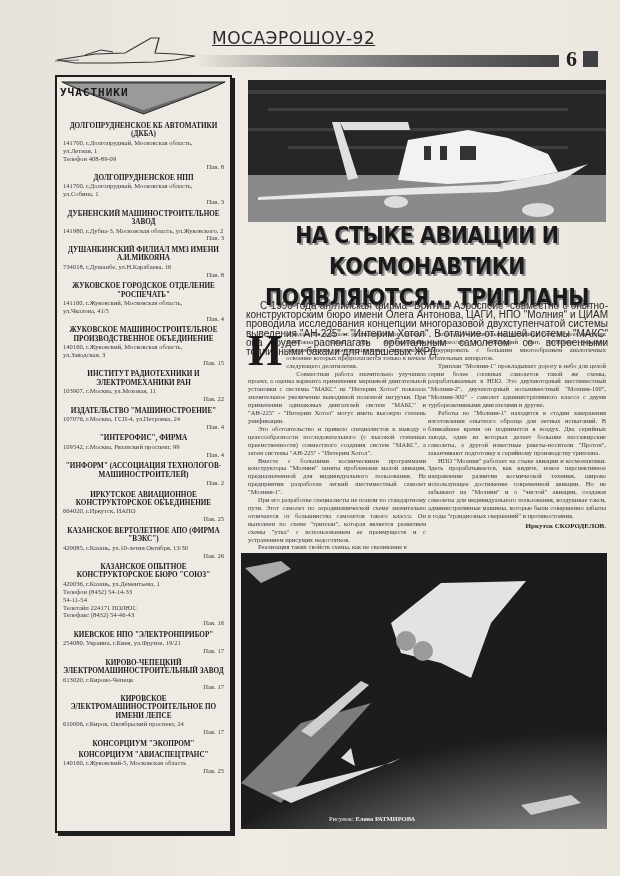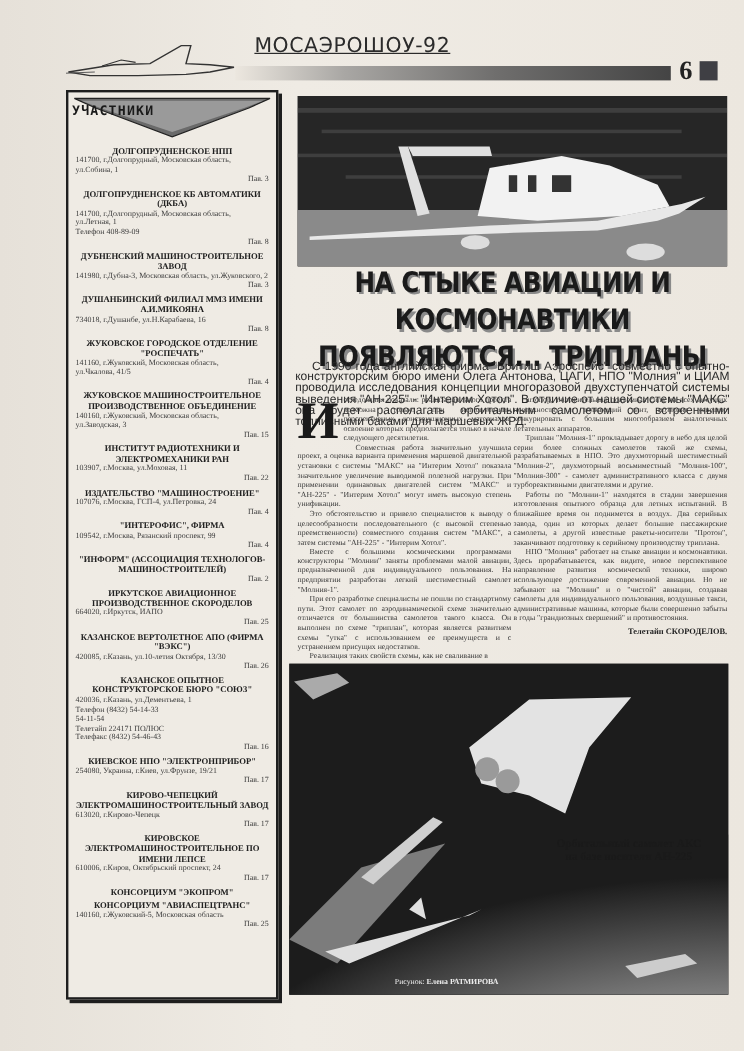--- a/index.html
+++ b/index.html
@@ -73,33 +73,33 @@
   <div class="sidebar">
     <div class="banner">
       <svg viewBox="0 0 170 36" preserveAspectRatio="none">
         <polygon points="2,2 168,2 150,10 85,34 20,10" fill="#6a6a6a" stroke="#222" stroke-width="1"></polygon>
         <polygon points="8,4 162,4 146,10 85,30 24,10" fill="#9a9a9a"></polygon>
       </svg>
       <div class="label">УЧАСТНИКИ</div>
     </div>
     <div id="entries">
         <div class="entry">
-          <div class="name">ДОЛГОПРУДНЕНСКОЕ НПП</div>
-          <div class="addr">141700, г.Долгопрудный, Московская область,</div>
-          <div class="addr">ул.Собина, 1</div>
-          <div class="pav">Пав. 3</div>
-        </div>
-        <div class="entry">
           <div class="name">ДОЛГОПРУДНЕНСКОЕ КБ АВТОМАТИКИ (ДКБА)</div>
           <div class="addr">141700, г.Долгопрудный, Московская область,</div>
           <div class="addr">ул.Летная, 1</div>
           <div class="addr">Телефон 408-89-09</div>
           <div class="pav">Пав. 8</div>
         </div>
         <div class="entry">
+          <div class="name">ДОЛГОПРУДНЕНСКОЕ НПП</div>
+          <div class="addr">141700, г.Долгопрудный, Московская область,</div>
+          <div class="addr">ул.Собина, 1</div>
+          <div class="pav">Пав. 3</div>
+        </div>
+        <div class="entry">
           <div class="name">ДУБНЕНСКИЙ МАШИНОСТРОИТЕЛЬНОЕ ЗАВОД</div>
           <div class="addr">141980, г.Дубна-3, Московская область, ул.Жуковского, 2</div>
           <div class="pav">Пав. 3</div>
         </div>
         <div class="entry">
           <div class="name">ДУШАНБИНСКИЙ ФИЛИАЛ ММЗ ИМЕНИ А.И.МИКОЯНА</div>
           <div class="addr">734018, г.Душанбе, ул.Н.Карабаева, 16</div>
           <div class="pav">Пав. 8</div>
         </div>
         <div class="entry">
@@ -127,21 +127,21 @@
         <div class="entry">
           <div class="name">"ИНТЕРОФИС", ФИРМА</div>
           <div class="addr">109542, г.Москва, Рязанский проспект, 99</div>
           <div class="pav">Пав. 4</div>
         </div>
         <div class="entry">
           <div class="name">"ИНФОРМ" (АССОЦИАЦИЯ ТЕХНОЛОГОВ-МАШИНОСТРОИТЕЛЕЙ)</div>
           <div class="pav">Пав. 2</div>
         </div>
         <div class="entry">
-          <div class="name">ИРКУТСКОЕ АВИАЦИОННОЕ ПРОИЗВОДСТВЕННОЕ СКОРОДЕЛОВ</div>
+          <div class="name">ИРКУТСКОЕ АВИАЦИОННОЕ КОНСТРУКТОРСКОЕ ОБЪЕДИНЕНИЕ</div>
           <div class="addr">664020, г.Иркутск, ИАПО</div>
           <div class="pav">Пав. 25</div>
         </div>
         <div class="entry">
           <div class="name">КАЗАНСКОЕ ВЕРТОЛЕТНОЕ АПО (ФИРМА "ВЭКС")</div>
           <div class="addr">420085, г.Казань, ул.10-летия Октября, 13/30</div>
           <div class="pav">Пав. 26</div>
         </div>
         <div class="entry">
           <div class="name">КАЗАНСКОЕ ОПЫТНОЕ КОНСТРУКТОРСКОЕ БЮРО "СОЮЗ"</div>
@@ -219,21 +219,21 @@
       </div>
   </div>
 
   <div class="col col-right">
     <div id="rightcol">
         <p>штопор, положительная подъемная сила на всех несущих поверхностях и толкающий винт, позволит успешно конкурировать с большим многообразием аналогичных летательных аппаратов.</p>
         <p>Триплан "Молния-1" прокладывает дорогу в небо для целой серии более сложных самолетов такой же схемы, разрабатываемых в НПО. Это двухмоторный шестиместный "Молния-2", двухмоторный восьмиместный "Молния-100", "Молния-300" - самолет административного класса с двумя турбореактивными двигателями и другие.</p>
         <p>Работы по "Молнии-1" находятся в стадии завершения изготовления опытного образца для летных испытаний. В ближайшее время он поднимется в воздух. Два серийных завода, один из которых делает большие пассажирские самолеты, а другой известные ракеты-носители "Протон", заканчивают подготовку к серийному производству триплана.</p>
         <p>НПО "Молния" работает на стыке авиации и космонавтики. Здесь прорабатывается, как видите, новое перспективное направление развития космической техники, широко использующее достижение современной авиации. Но не забывают на "Молнии" и о "чистой" авиации, создавая самолеты для индивидуального пользования, воздушные такси, административные машины, которые были совершенно забыты в годы "грандиозных свершений" и противостояния.</p>
       </div>
-    <div class="byline">Телетайп СКОРОДЕЛОВ.</div>
+    <div class="byline">Иркутск СКОРОДЕЛОВ.</div>
   </div>
 
   <div class="illus">
     <svg viewBox="0 0 366 276" preserveAspectRatio="none">
       <defs>
         <radialGradient id="earth" cx="70%" cy="95%" r="80%">
           <stop offset="0" stop-color="#cfcfcf"></stop>
             <stop offset="0.5" stop-color="#9a9a9a"></stop>
             <stop offset="1" stop-color="#1c1c1c"></stop>
         </radialGradient>

